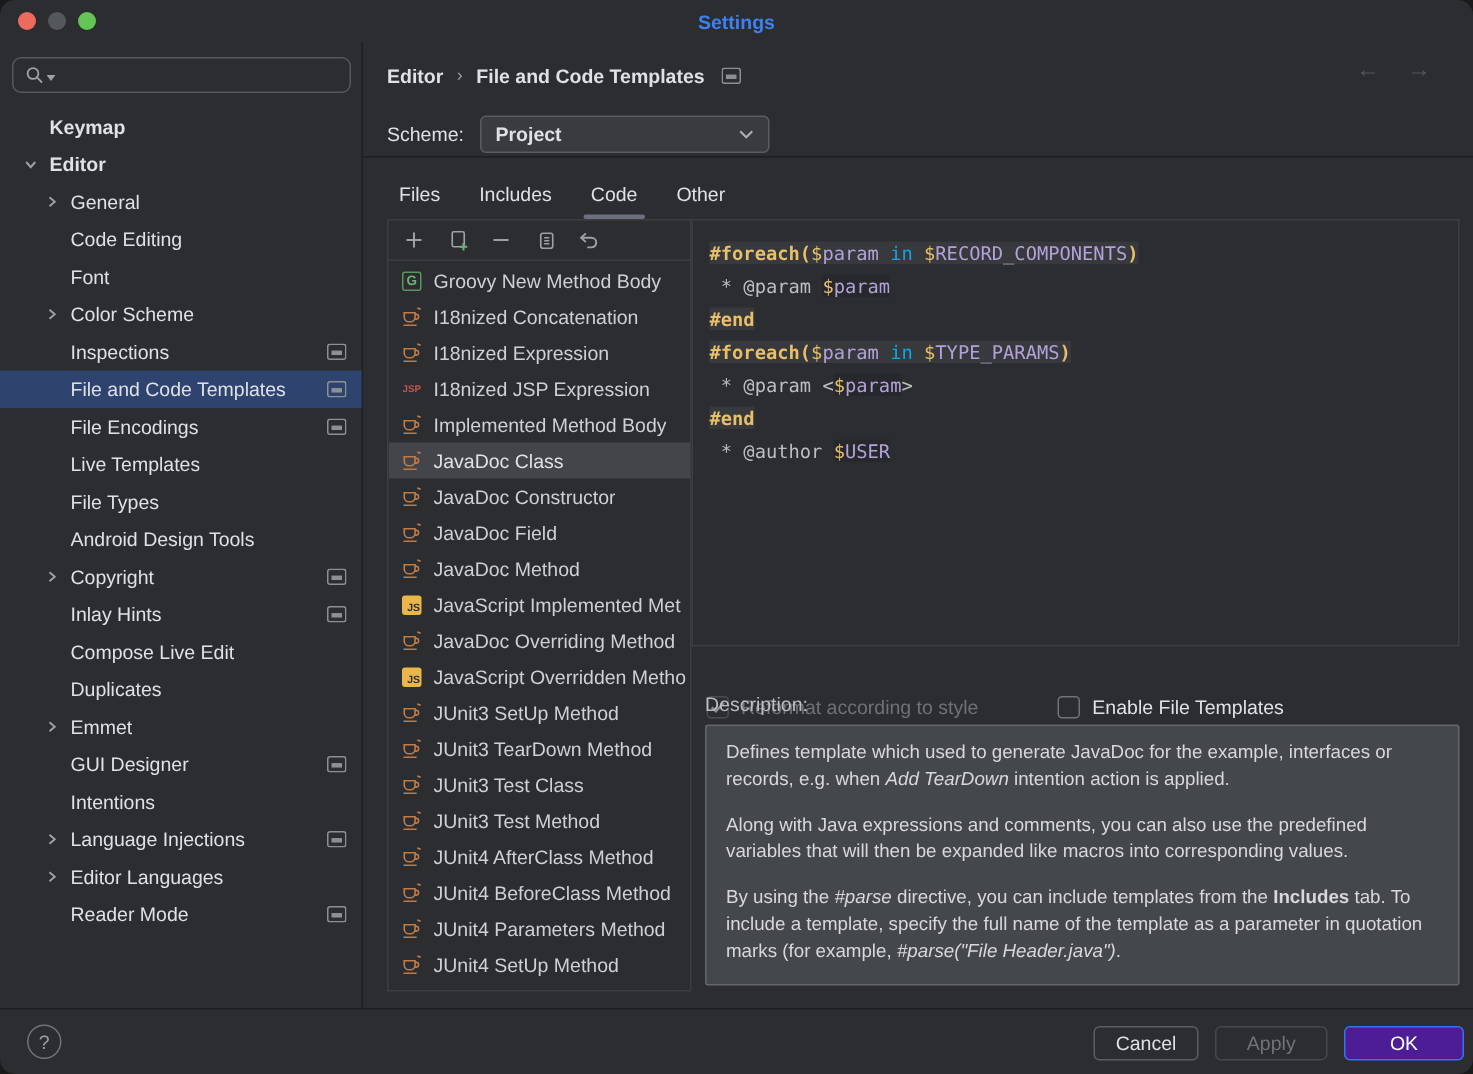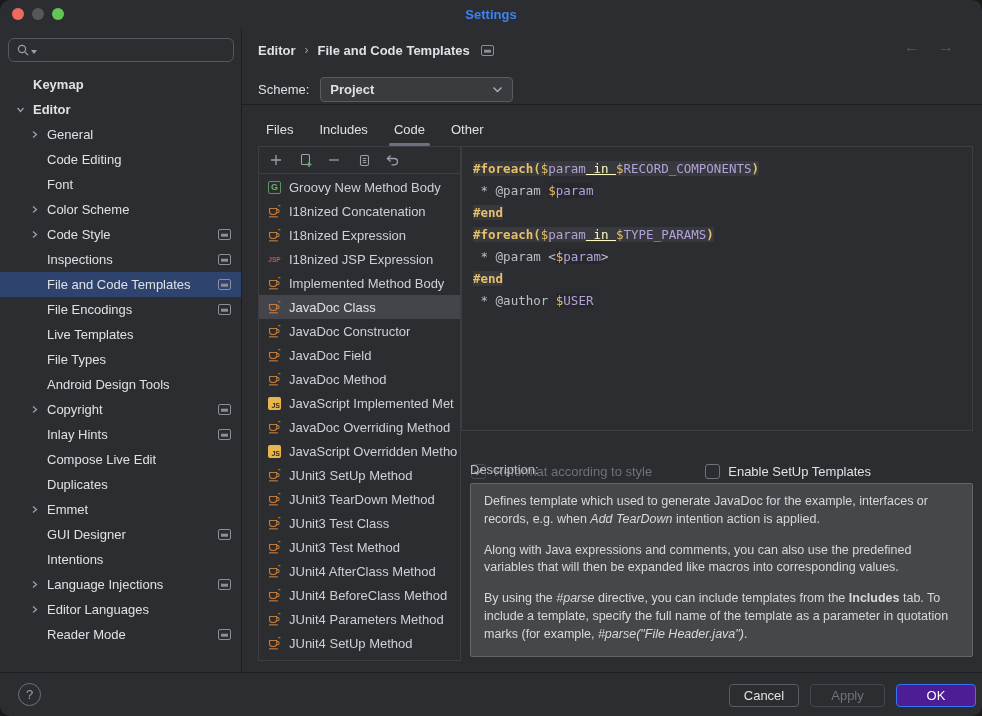--- a/index.html
+++ b/index.html
@@ -53,21 +53,21 @@
   .ic-groovy { width:13px; height:13px; border:1px solid #57965C; border-radius:2px; color:#6FAE74; font-size:9px; font-weight:bold; display:flex; align-items:center; justify-content:center; }
   .ic-jsp { color:#C75450; font-size:6.5px; font-weight:bold; letter-spacing:0; }
   .ic-js { width:13px; height:13px; background:#E9B64A; border-radius:2px; color:#2B2D30; font-size:7px; font-weight:bold; display:flex; align-items:flex-end; justify-content:flex-end; padding:1px; }
   
   .editor { position:absolute; left:219px; top:118px; width:512px; height:285px; border:1px solid #3C3E41; background:#2B2D30;
     font-family:"DejaVu Sans Mono", monospace; font-size:12.5px; line-height:22px; padding:11px 0 0 11px; color:#BCBEC4; }
   .code-line { white-space:pre; height:22px; }
   .hl-line { background:#37393C; }
   .hl-var { background:#26282B; }
   .tok-d { color:#E8BF6A; font-weight:bold; }
-  .tok-k { color:#fef9c3;text-decoration:underline; }
+  .tok-k { color:#0ea5e9; }
   .tok-t { color:#BCBEC4; }
   .dollar { color:#E8BF6A; }
   .vname { color:#B3A2D9; }
   
   .opts { position:absolute; left:229px; top:436px; display:flex; align-items:center; }
   .cb-group { display:flex; align-items:center; }
   .cbx { width:15px; height:15px; border-radius:3px; flex:none; display:flex; align-items:center; justify-content:center; }
   .cbx.dis { border:1px solid #4A4D50; }
   .cbx.off { border:1px solid #6F737A; }
   .cb-label { margin-left:8px; }
@@ -152,35 +152,20 @@
         <div class="tree-row l1">
           <span class="chev">
             <svg width="9" height="9" viewBox="0 0 9 9">
               <polyline points="3,1.5 6.5,4.5 3,7.5" fill="none" stroke="#9DA0A8" stroke-width="1.3"></polyline>
             </svg>
           </span>
           <span class="tree-label">Color Scheme</span>
           <span class="grow"></span>
         </div>
         <div class="tree-row l1">
-          <span class="chev">
-            <svg width="9" height="9" viewBox="0 0 9 9">
-              <polyline points="3,1.5 6.5,4.5 3,7.5" fill="none" stroke="#9DA0A8" stroke-width="1.3"></polyline>
-            </svg>
-          </span>
-          <span class="tree-label">Code Style</span>
-          <span class="grow"></span>
-          <span class="screen-icon">
-            <svg width="13" height="11" viewBox="0 0 13 11">
-              <rect x="0.5" y="0.5" width="12" height="10" rx="1.5" fill="none" stroke="#8C8F93"></rect>
-              <rect x="3" y="4.7" width="7" height="3" fill="#8C8F93"></rect>
-            </svg>
-          </span>
-        </div>
-        <div class="tree-row l1">
           <span class="chev"></span>
           <span class="tree-label">Inspections</span>
           <span class="grow"></span>
           <span class="screen-icon">
             <svg width="13" height="11" viewBox="0 0 13 11">
               <rect x="0.5" y="0.5" width="12" height="10" rx="1.5" fill="none" stroke="#8C8F93"></rect>
               <rect x="3" y="4.7" width="7" height="3" fill="#8C8F93"></rect>
             </svg>
           </span>
         </div>
@@ -607,21 +592,21 @@
       <div class="cb-group">
         <span class="cbx dis">
           <svg width="11" height="9" viewBox="0 0 11 9">
               <polyline points="1.5,4.6 4.2,7.2 9.5,1.6" fill="none" stroke="#8A8D90" stroke-width="1.6"></polyline>
             </svg>
         </span>
         <span class="cb-label dis">Reformat according to style</span>
       </div>
       <div class="cb-group" style="margin-left:53px">
         <span class="cbx off"></span>
-        <span class="cb-label">Enable SetUp Templates</span>
+        <span class="cb-label">Enable File Templates</span>
       </div>
     </div>
 
     <div class="desc-label">Description:</div>
     <div class="desc-box" id="descBox">
         <p><span>Defines template which used to generate JavaDoc for the example, interfaces or records, e.g. when </span><i>Add TearDown</i><span> intention action is applied.</span></p>
         <p><span>Along with Java expressions and comments, you can also use the predefined variables that will then be expanded like macros into corresponding values.</span></p>
         <p><span>By using the </span><i>#parse</i><span> directive, you can include templates from the </span><b>Includes</b><span> tab. To include a template, specify the full name of the template as a parameter in quotation marks (for example, </span><i>#parse("File Header.java")</i><span>.</span></p>
         <p></p>
       </div>

